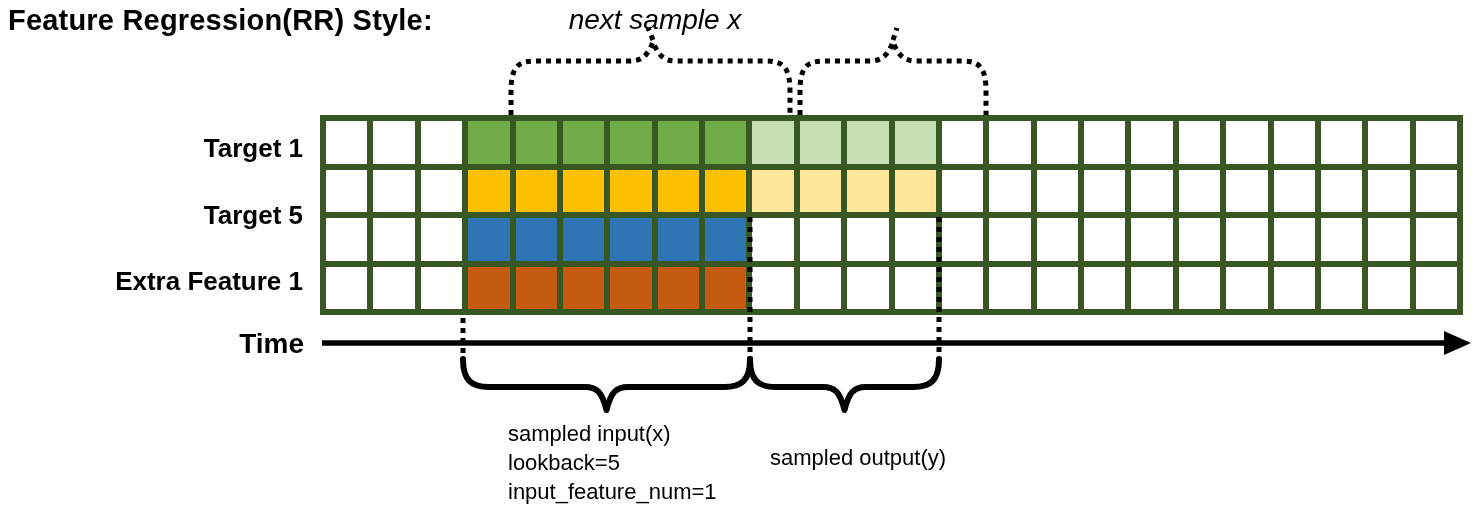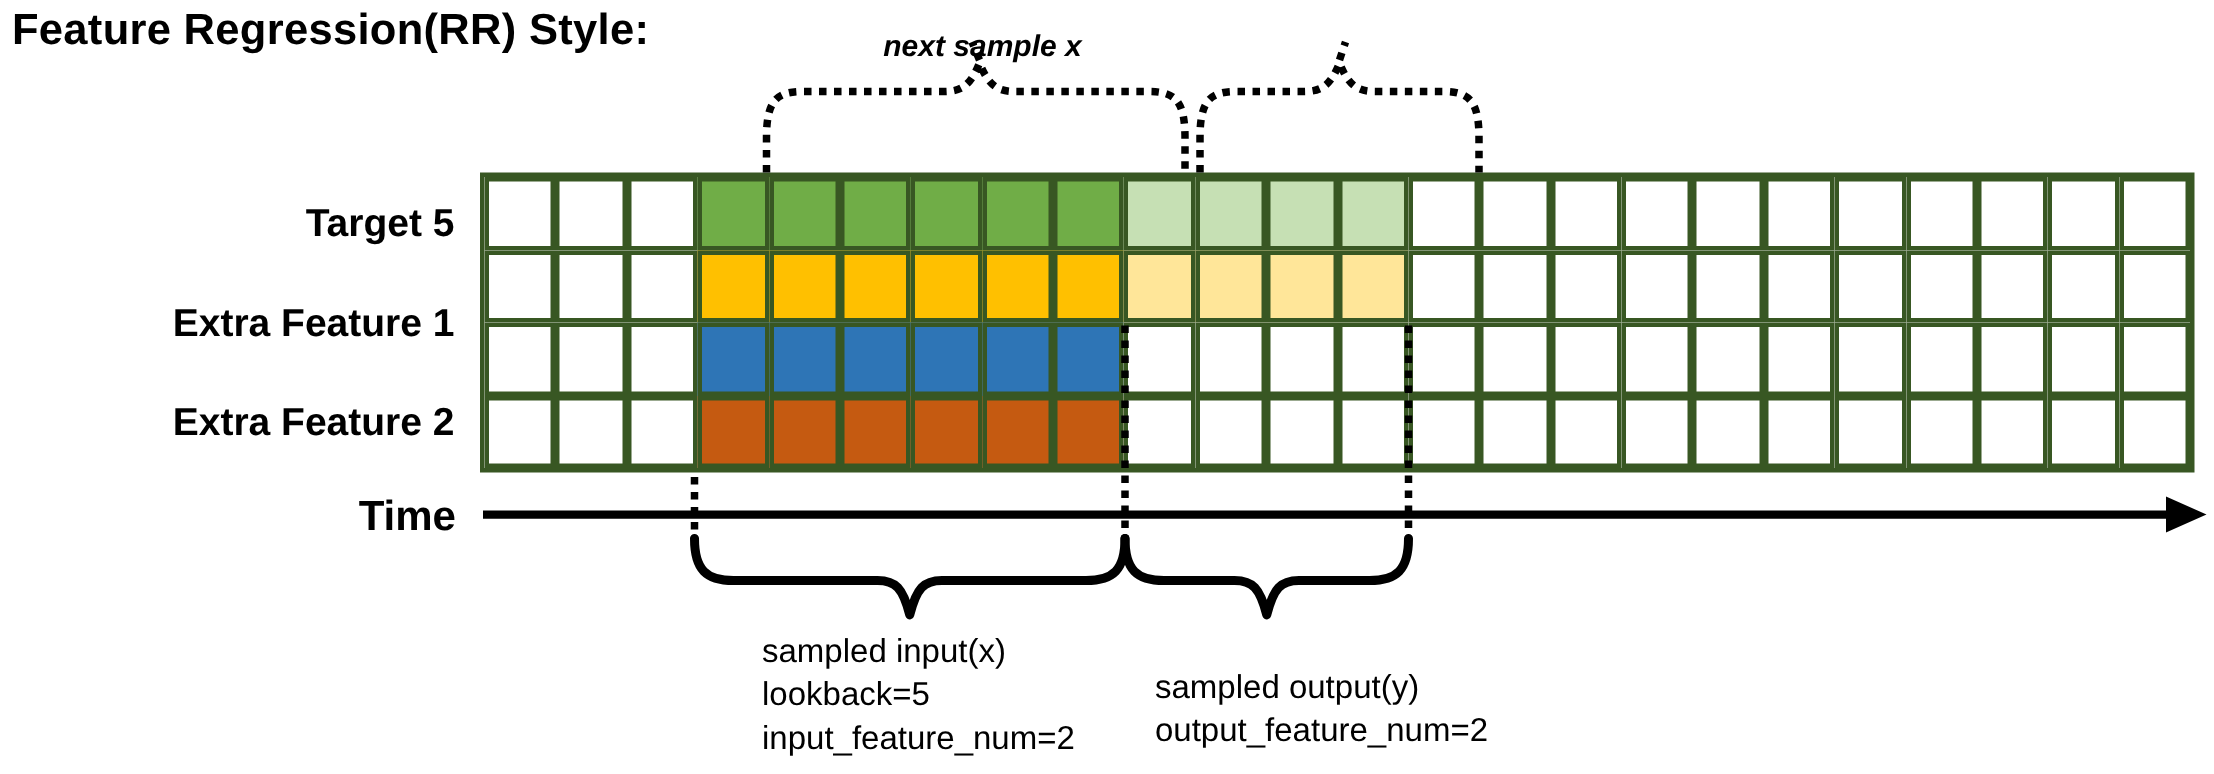--- a/index.html
+++ b/index.html
@@ -5,22 +5,22 @@
   html,body { margin:0; padding:0; background:#ffffff; }
   .canvas {
     position:relative; width:1476px; height:516px; background:#ffffff;
     font-family:"Liberation Sans", sans-serif; color:#000; overflow:hidden;
   }
   .title {
     position:absolute; left:8px; top:4px;
     font-size:29px; font-weight:bold; letter-spacing:0.2px;
   }
   .next-label {
-    position:absolute; top:20px; transform:translateX(-50%);
-    font-size:20px; font-style:italic; font-weight:700; white-space:nowrap;
+    position:absolute; top:4px; transform:translateX(-50%);
+    font-size:28px; font-style:italic; font-weight:400; white-space:nowrap;
   }
   .next-label.x { left:655px; }
   .next-label.y { left:892px; }
   .row-labels {
     position:absolute; left:0; top:115px; width:312px; height:200px;
     display:flex; flex-direction:column;
   }
   .row-label {
     flex:1; display:flex; align-items:center; justify-content:flex-end;
     padding-right:9px; font-size:26px; font-weight:bold; white-space:nowrap;
@@ -47,23 +47,23 @@
 </head>
 <body>
 
 <div class="canvas">
 
   <div class="title">Feature Regression(RR) Style:</div>
 
   <div class="next-label x">next sample x</div>
 
   <div class="row-labels">
+    <div class="row-label">Target 1</div>
     <div class="row-label">Target 5</div>
     <div class="row-label">Extra Feature 1</div>
-    <div class="row-label">Extra Feature 2</div>
   </div>
 
   <div class="grid">
       <div class="cell" style="background: rgb(255, 255, 255);"></div>
       <div class="cell" style="background: rgb(255, 255, 255);"></div>
       <div class="cell" style="background: rgb(255, 255, 255);"></div>
       <div class="cell" style="background: rgb(112, 173, 71);"></div>
       <div class="cell" style="background: rgb(112, 173, 71);"></div>
       <div class="cell" style="background: rgb(112, 173, 71);"></div>
       <div class="cell" style="background: rgb(112, 173, 71);"></div>
@@ -156,26 +156,25 @@
       <div class="cell" style="background: rgb(255, 255, 255);"></div>
       <div class="cell" style="background: rgb(255, 255, 255);"></div>
       <div class="cell" style="background: rgb(255, 255, 255);"></div>
     </div>
 
   <div class="time-label">Time</div>
 
   <div class="ann-block input">
     <div>sampled input(x)</div>
     <div>lookback=5</div>
-    <div>input_feature_num=2</div>
+    <div>input_feature_num=1</div>
   </div>
 
   <div class="ann-block output">
     <div>sampled output(y)</div>
-    <div>output_feature_num=2</div>
   </div>
 
   <svg class="overlay" width="1476" height="516" viewBox="0 0 1476 516">
 
     <path d="M 511,115 L 511,92 C 511,68 517,61 535,61 L 629,61 C 641,61 647,57 653,42
              C 659,57 665,61 677,61 L 766,61 C 784,61 790,68 790,92 L 790,115" fill="none" stroke="#000" stroke-width="5" stroke-dasharray="5 5"></path>
     <path d="M 653,40 L 648,28" fill="none" stroke="#000" stroke-width="5" stroke-dasharray="5 5"></path>
 
     <path d="M 800,115 L 800,92 C 800,68 806,61 824,61 L 869,61 C 881,61 887,57 893,42
              C 899,57 905,61 917,61 L 962,61 C 980,61 986,68 986,92 L 986,115" fill="none" stroke="#000" stroke-width="5" stroke-dasharray="5 5"></path>

